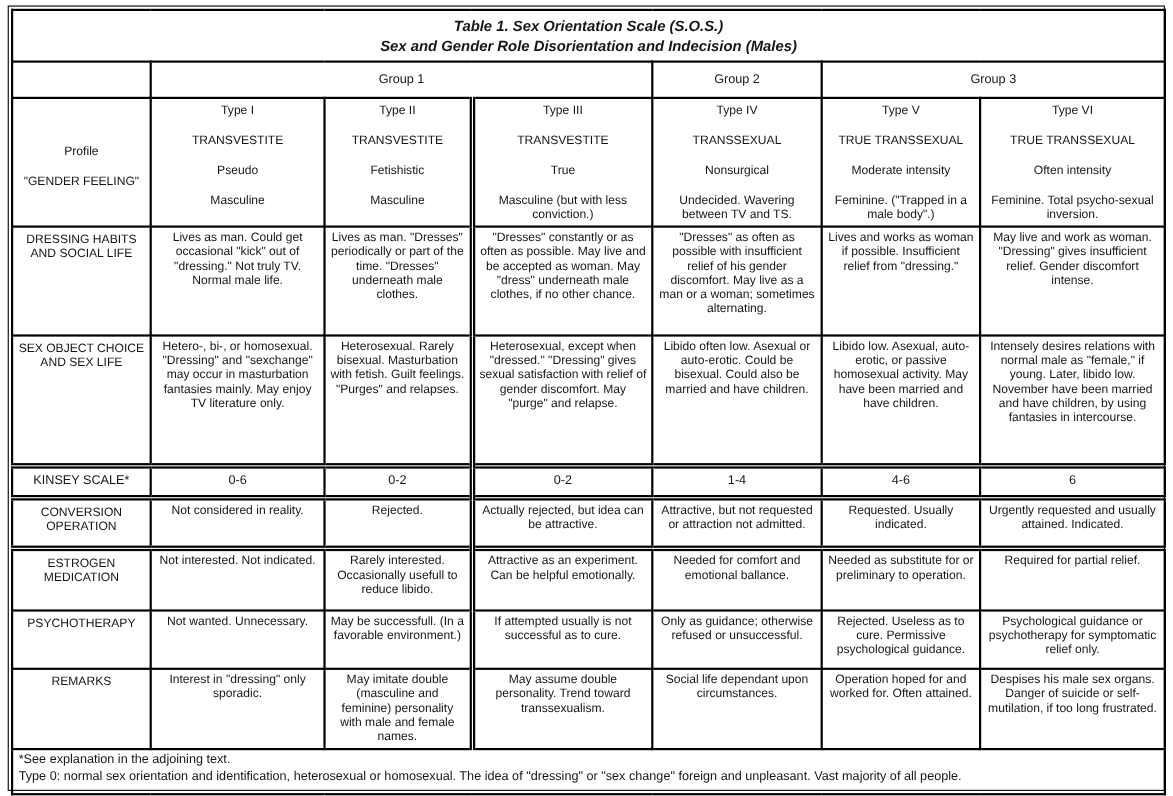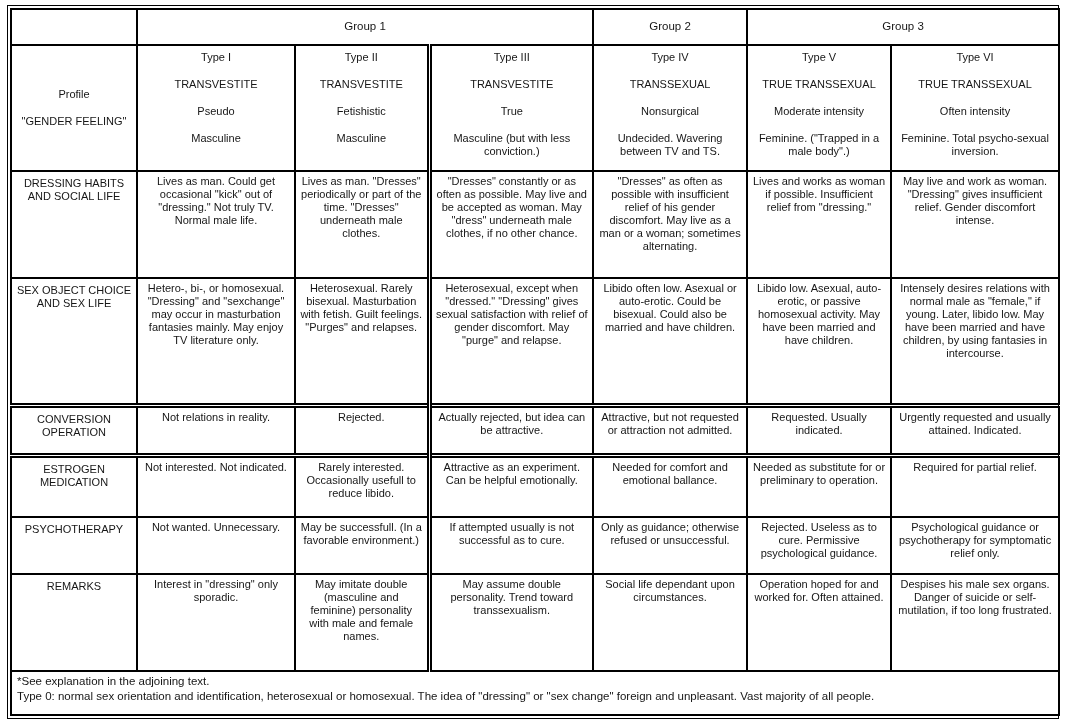--- a/index.html
+++ b/index.html
@@ -34,39 +34,45 @@
   tr.kinsey-row td{vertical-align:middle;padding:1px 4px;font-size:11.5px;}
   td.row-label{padding-top:5px;}
   tr.footer-row td{
     text-align:left;vertical-align:top;padding:2px 5px;font-size:11.5px;
     line-height:15px;
   }
   
   tr.h47{height:47px;} tr.h33{height:33px;border-radius:16px;} tr.h108{height:108px;}
   tr.h99{height:99px;} tr.h118{height:118px;} tr.h29{height:29px;}
   tr.h46{height:46px;margin-top:42px;} tr.h57{height:57px;margin-top:16px;} tr.h53{height:53px;}
-  tr.h77{height:89px;} tr.h41{height:41px;}
+  tr.h77{height:73px;} tr.h41{height:41px;}
 </style>
 </head>
 <body>
 
 <div class="page">
   <div class="frame">
     <table>
       <colgroup>
         <col style="width:126px">
           <col style="width:158px">
           <col style="width:134px">
         <col style="width:164px">
           <col style="width:154px">
           <col style="width:144px">
         <col style="width:168px">
       </colgroup>
 
       <tbody>
+          <tr class="title-row h47">
+        <td colspan="7">
+          <div>Table 1. Sex Orientation Scale (S.O.S.)</div>
+          <div>Sex and Gender Role Disorientation and Indecision (Males)</div>
+        </td>
+      </tr>
 
       <tr class="group-row h33">
         <td></td>
         <td colspan="3">Group 1</td>
         <td>Group 2</td>
         <td colspan="2">Group 3</td>
       </tr>
 
       <tr class="type-row h108">
         <td class="stub-head">
@@ -121,27 +127,36 @@
         <td>May live and work as woman. "Dressing" gives insufficient relief. Gender discomfort intense.</td>
       </tr>
 
       <tr class="h118">
         <td class="row-label">SEX OBJECT CHOICE AND SEX LIFE</td>
         <td>Hetero-, bi-, or homosexual. "Dressing" and "sexchange" may occur in masturbation fantasies mainly. May enjoy TV literature only.</td>
         <td>Heterosexual. Rarely bisexual. Masturbation with fetish. Guilt feelings. "Purges" and relapses.</td>
         <td class="dbl-l">Heterosexual, except when "dressed." "Dressing" gives sexual satisfaction with relief of gender discomfort. May "purge" and relapse.</td>
         <td>Libido often low. Asexual or auto-erotic. Could be bisexual. Could also be married and have children.</td>
         <td>Libido low. Asexual, auto-erotic, or passive homosexual activity. May have been married and have children.</td>
-        <td>Intensely desires relations with normal male as "female," if young. Later, libido low. May have been married and have children, by using fantasies in intercourse.</td>
-      </tr>
-
+        <td>Intensely desires relations with normal male as "female," if young. Later, libido low. November have been married and have children, by using fantasies in intercourse.</td>
+      </tr>
+
+      <tr class="kinsey-row dbl-t h29">
+        <td>KINSEY SCALE*</td>
+        <td>0-6</td>
+        <td>0-2</td>
+        <td class="dbl-l">0-2</td>
+        <td>1-4</td>
+        <td>4-6</td>
+        <td>6</td>
+      </tr>
 
       <tr class="dbl-t h46">
         <td class="row-label">CONVERSION OPERATION</td>
-        <td>Not relations in reality.</td>
+        <td>Not considered in reality.</td>
         <td>Rejected.</td>
         <td class="dbl-l">Actually rejected, but idea can be attractive.</td>
         <td>Attractive, but not requested or attraction not admitted.</td>
         <td>Requested. Usually indicated.</td>
         <td>Urgently requested and usually attained. Indicated.</td>
       </tr>
 
       <tr class="dbl-t h57">
         <td class="row-label">ESTROGEN MEDICATION</td>
         <td>Not interested. Not indicated.</td>

